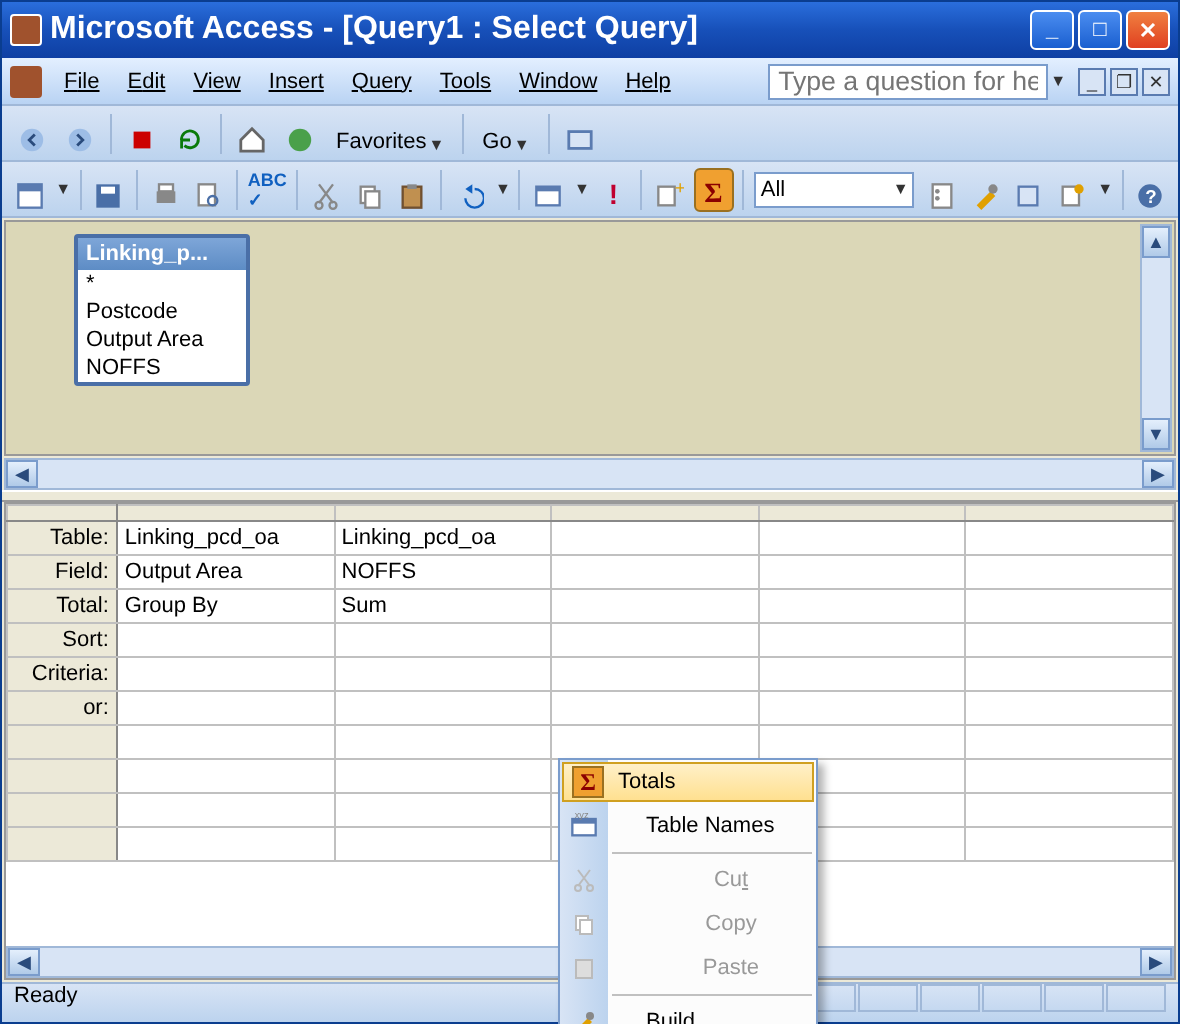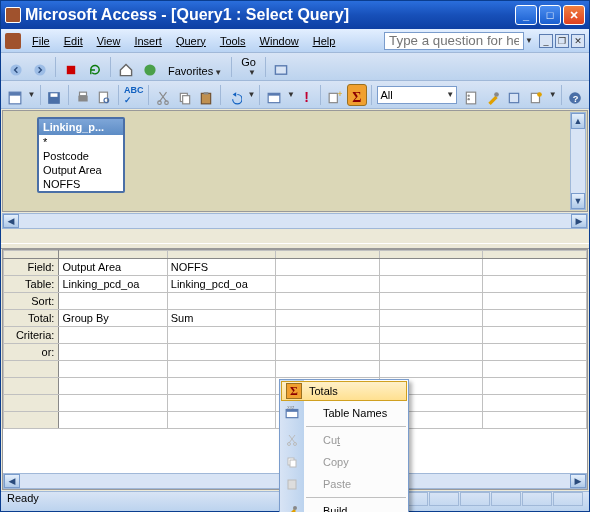--- a/index.html
+++ b/index.html
@@ -19,21 +19,21 @@
 .helpbox { margin-left: auto; width: 140px; height: 18px; background: #fff; border: 1px solid #7a9ccc; padding: 1px 4px; color: #999; display:flex; align-items:center; }
 .subctrls { display: flex; gap: 2px; margin-left: 6px; }
 .subctrls .sb { width: 14px; height: 14px; border: 1px solid #5a7bb0; font-size: 9px; display:flex; align-items:center; justify-content:center; color:#333; background:#d8e4f5;}
 .toolbar { height: 28px; background: linear-gradient(to bottom, #d8e4f5, #bcd3ee); display: flex; align-items: center; padding: 0 4px; border-bottom: 1px solid #a0b8d8; gap: 2px; }
 .tbtn { width: 22px; height: 22px; display: flex; align-items: flex-end; justify-content: center; border: 1px solid transparent; border-radius: 3px; }
 .tsep { width: 1px; height: 20px; background: #a0b8d8; margin: 0 2px; }
 .tbtn svg { width: 14px; height: 14px; }
 .sigma { background: #f0a030; color: #8b0000; font-weight: bold; border: 1px solid #9a7020; font-family: serif; font-size:14px; line-height:14px; }
 .comboall { width: 90px; height: 18px; background: #fff; border: 1px solid #7a9ccc; margin: 12px 2px; padding: 0 2px; font-size:11px; display:flex; align-items:center; }
 .workarea { flex: 1; display: flex; flex-direction: column; position: relative; }
-.diagram-pane { height: 102px; background: #dbd7b7; border: 1px solid #999; margin: 1px; position: relative; overflow: hidden; }
+.diagram-pane { height: 118px; background: #dbd7b7; border: 1px solid #999; margin: 1px; position: relative; overflow: hidden; }
 .tablebox { position: absolute; left: 34px; top: 6px; width: 88px; background: #fff; border: 2px solid #4a6fa7; border-radius: 2px; }
 .tablebox .tbtitle { background: linear-gradient(to bottom, #7ea6d8, #5d8cc5); color: #fff; font-weight: bold; padding: 2px 4px; font-size: 11px; }
 .tablebox .tbitem { padding: 1px 4px; font-size: 11px; }
 .hscroll { height: 16px; background: #d8e4f5; border: 1px solid #a0b8d8; display: flex; align-items: center; }
 .hscroll .harrow { width: 16px; height: 14px; background: linear-gradient(to bottom,#e4effc,#b0cae8); border: 1px solid #7a9ccc; display:flex;align-items:center;justify-content:center;color:#2a4b7c;font-size:9px;}
 .hscroll .htrack { flex:1; background:#d8e4f5; }
 .vscroll { position:absolute; right:1px; top:1px; bottom:1px; width:16px; background:#d8e4f5; border:1px solid #a0b8d8; display:flex; flex-direction:column; }
 .vscroll .varrow { height:16px; background: linear-gradient(to bottom,#e4effc,#b0cae8); border:1px solid #7a9ccc; display:flex;align-items:center;justify-content:center;color:#2a4b7c;font-size:9px;}
 .vscroll .vtrack { flex:1; }
 .splitter { height: 6px; background: #ece9d8; border-top:1px solid #fff; border-bottom:1px solid #999; }
@@ -43,21 +43,21 @@
 .qgrid .rowhdr { width: 56px; background: #ece9d8; text-align: right; padding-right: 4px; border-right:1px solid #888;}
 .qgrid .colhdr { background: #ece9d8; height:8px; border-bottom:1px solid #888;}
 .qgrid td.col { width: 110px; }
 .qgrid .showcell { text-align: center; }
 .chk { display:inline-block; width:12px; height:12px; border:1px solid #5a7bb0; background:#fff; position:relative; }
 .chk.on::after { content:"✓"; position:absolute; left:0; top:-2px; color:#0a8a0a; font-size:11px; font-weight:bold; }
 .context-menu { position: absolute; left: 278px; top: 270px; width: 130px; background: #fcfcfc; border: 1px solid #7a9ccc; box-shadow: 3px 3px 4px rgba(0,0,0,0.3); z-index: 100; }
 .context-menu .cmstrip { position:absolute; left:0; top:0; bottom:0; width:24px; background: linear-gradient(to right,#d8e4f5,#bcd3ee); }
 .context-menu .cmitem { position:relative; height: 22px; display: flex; align-items: center; padding-left: 43px; }
 .context-menu .cmitem.hover { background: linear-gradient(to bottom, #fff0c8, #ffe090); border: 1px solid #d0a020; padding-left:27px; height:20px; margin:1px;}
-.context-menu .cmitem.disabled { color: #999; }
+.context-menu .cmitem.disabled { color: #999; justify-content: center; }
 .context-menu .cmicon { position:absolute; left:4px; width:16px; height:16px; display:flex; align-items:center; justify-content:center; }
 .context-menu .cmsep { height:1px; background:#c0c0c0; margin: 2px 2px 2px 26px; }
 .statusbar { height: 20px; background: linear-gradient(to bottom, #d8e4f5, #bcd3ee); border-top: 1px solid #a0b8d8; display:flex; padding:0 6px; }
 .statusbar .cells { margin-left:auto; display:flex; gap:1px; }
 .statusbar .scell { width:30px; height:14px; border:1px solid #a0b8d8; }
 .drop { font-size:8px; color:#333; margin-left:1px; }
 </style>
 </head>
 <body>
 
@@ -126,21 +126,21 @@
     <div class="tbtn">
         <svg viewBox="0 0 10 10">
           <circle cx="5" cy="5" r="4" fill="#4aa04a"></circle>
         </svg>
       </div>
     <div class="tbtn" style="width:auto;padding:0 4px;">
         <span>Favorites</span>
         <span class="drop">▼</span>
       </div>
     <div class="tsep"></div>
-    <div class="tbtn" style="width:auto;padding:0 4px;flex-direction:column;">
+    <div class="tbtn" style="width:auto;padding:0 4px;">
         <span>Go</span>
         <span class="drop">▼</span>
       </div>
     <div class="tsep"></div>
     <div class="tbtn">
         <svg viewBox="0 0 10 10">
           <rect x="1" y="2" width="8" height="6" fill="#d8e4f5" stroke="#5a7bb0"></rect>
         </svg>
       </div>
   </div>
@@ -289,47 +289,47 @@
         <tbody>
             <tr>
               <th class="rowhdr colhdr"></th>
               <th class="colhdr col"></th>
               <th class="colhdr col"></th>
               <th class="colhdr col"></th>
               <th class="colhdr col"></th>
               <th class="colhdr col"></th>
             </tr>
         <tr>
+          <td class="rowhdr">Table:</td>
+          <td class="col">Linking_pcd_oa</td>
+          <td class="col">Linking_pcd_oa</td>
+          <td class="col"></td>
+          <td class="col"></td>
+          <td class="col"></td>
+        </tr>
+        <tr>
           <td class="rowhdr">Field:</td>
           <td class="col">Output Area</td>
           <td class="col">NOFFS</td>
           <td class="col"></td>
           <td class="col"></td>
           <td class="col"></td>
         </tr>
         <tr>
-          <td class="rowhdr">Table:</td>
-          <td class="col">Linking_pcd_oa</td>
-          <td class="col">Linking_pcd_oa</td>
-          <td class="col"></td>
-          <td class="col"></td>
-          <td class="col"></td>
-        </tr>
-        <tr>
-          <td class="rowhdr">Sort:</td>
-          <td class="col"></td>
-          <td class="col"></td>
-          <td class="col"></td>
-          <td class="col"></td>
-          <td class="col"></td>
-        </tr>
-        <tr>
           <td class="rowhdr">Total:</td>
           <td class="col">Group By</td>
           <td class="col">Sum</td>
+          <td class="col"></td>
+          <td class="col"></td>
+          <td class="col"></td>
+        </tr>
+        <tr>
+          <td class="rowhdr">Sort:</td>
+          <td class="col"></td>
+          <td class="col"></td>
           <td class="col"></td>
           <td class="col"></td>
           <td class="col"></td>
         </tr>
         <tr>
           <td class="rowhdr">Criteria:</td>
           <td class="col"></td>
               <td class="col"></td>
               <td class="col"></td>
               <td class="col"></td>

